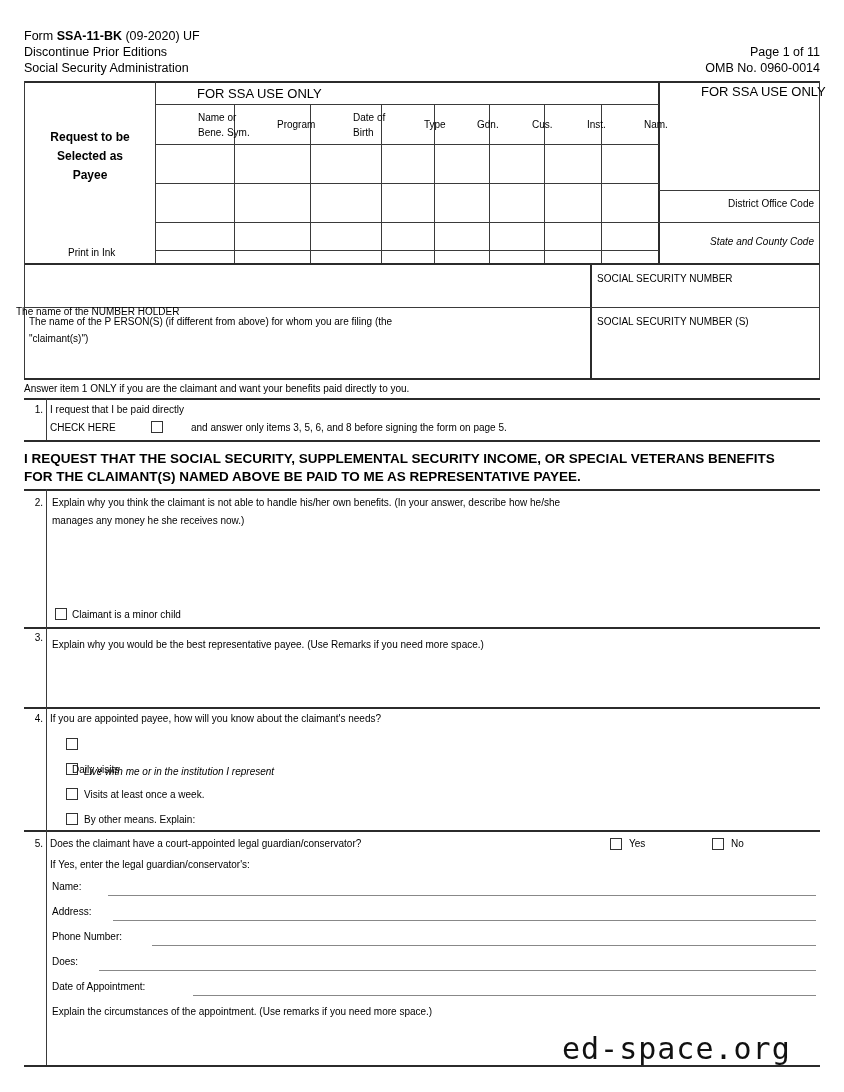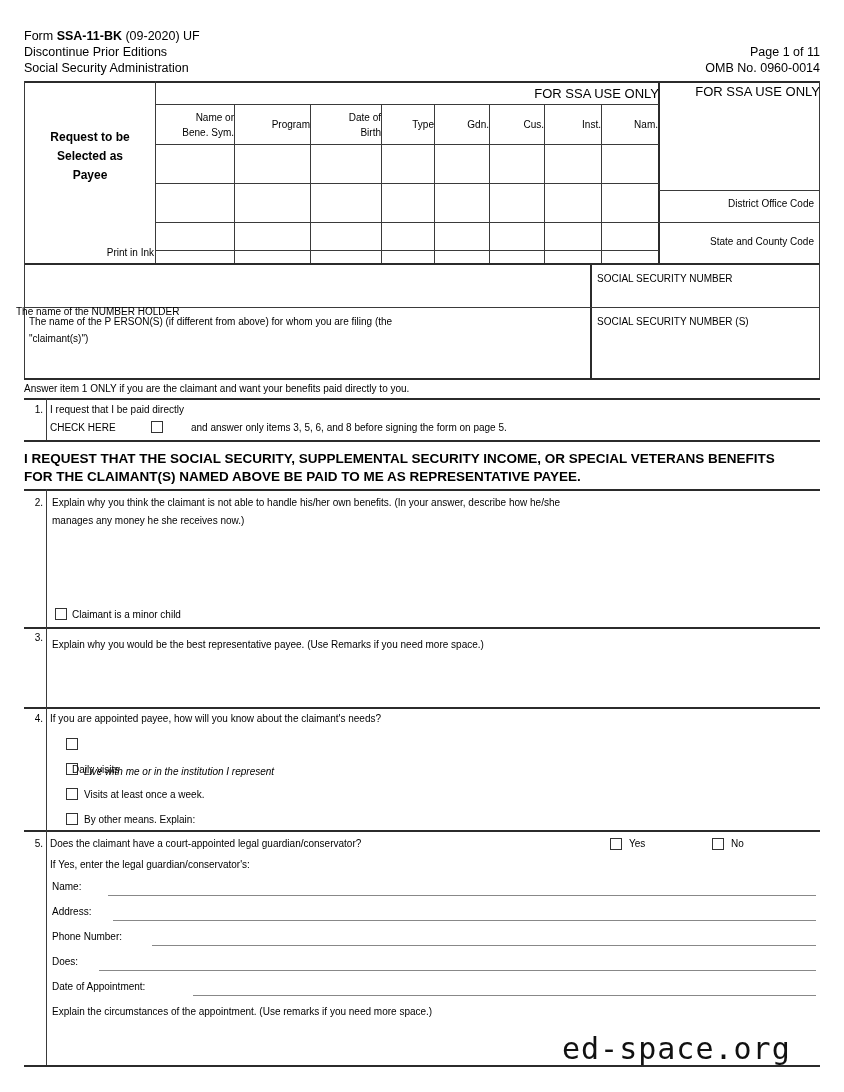--- a/index.html
+++ b/index.html
@@ -54,21 +54,21 @@
     width: 1px;
   }
   .vline.thick { width: 2px; background: #2b2b2b; }
 
   .txt {
     position: absolute;
     font-size: 10px;
     line-height: 15px;
     white-space: nowrap;
   }
-  .ctr { text-align: right; }
+  .ctr { text-align: left; margin-left: 42px; }
   .rt { text-align: right; }
 
   
   .cbox {
     position: absolute;
     width: 12px;
     height: 12px;
     border: 1px solid #333;
     background: #fff;
     box-sizing: border-box;
@@ -170,21 +170,21 @@
   <div class="txt ctr" style="left:602px; top:117px; width:56px;">Nam.</div>
 
   <div class="title-block" style="left:26px; top:128px; width:128px;">
     <div>Request to be</div>
     <div>Selected as</div>
     <div>Payee</div>
   </div>
   <div class="txt ctr" style="left:26px; top:245px; width:128px;">Print in Ink</div>
 
   <div class="txt rt" style="left:659px; top:196px; width:155px;">District Office Code</div>
-  <div class="txt rt" style="left:659px; top:234px; width:155px;">State and County Code</div>
+  <div class="txt rt" style="left:659px; top:234px; width:155px;font-style:italic;">State and County Code</div>
 
   <div class="vline" style="left:24px; top:263px; height:115px;"></div>
   <div class="vline" style="left:819px; top:263px; height:115px;"></div>
   <div class="vline thick" style="left:590px; top:263px; height:115px;"></div>
   <div class="hline" style="left:24px; top:307px; width:796px;"></div>
   <div class="hline thick" style="left:24px; top:378px; width:796px;"></div>
 
   <div class="txt" style="left:16px; top:271px;margin-top:33px;">The name of the NUMBER HOLDER</div>
   <div class="txt" style="left:597px; top:271px;">SOCIAL SECURITY NUMBER</div>
 

